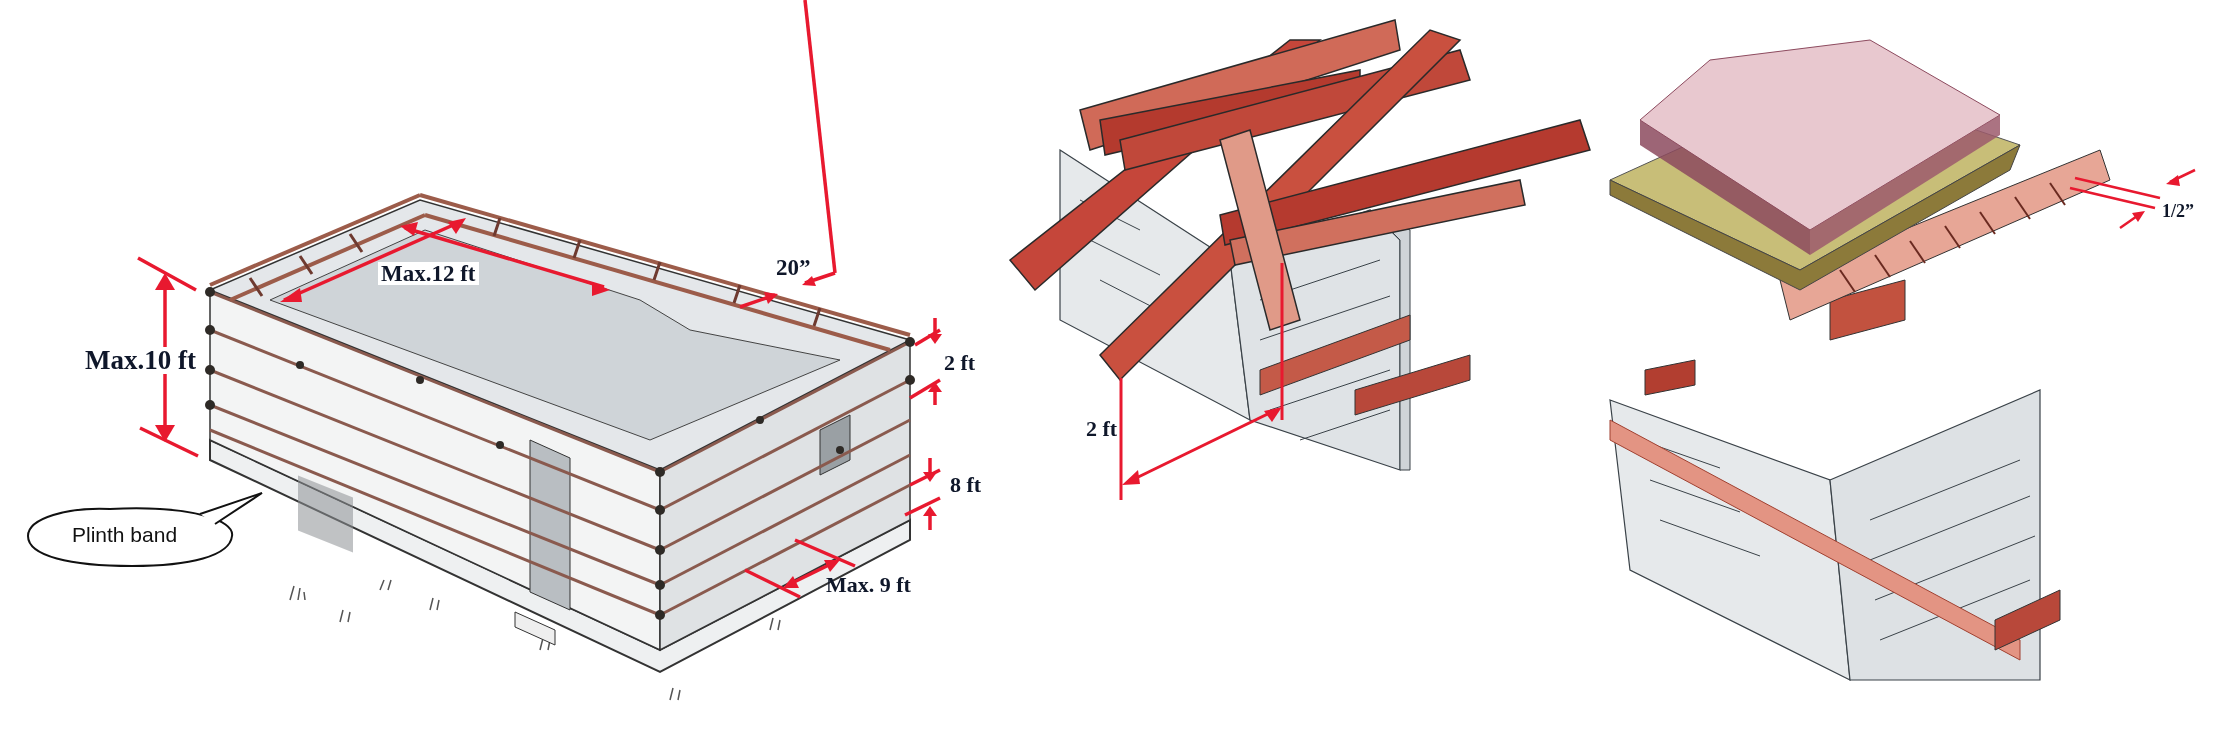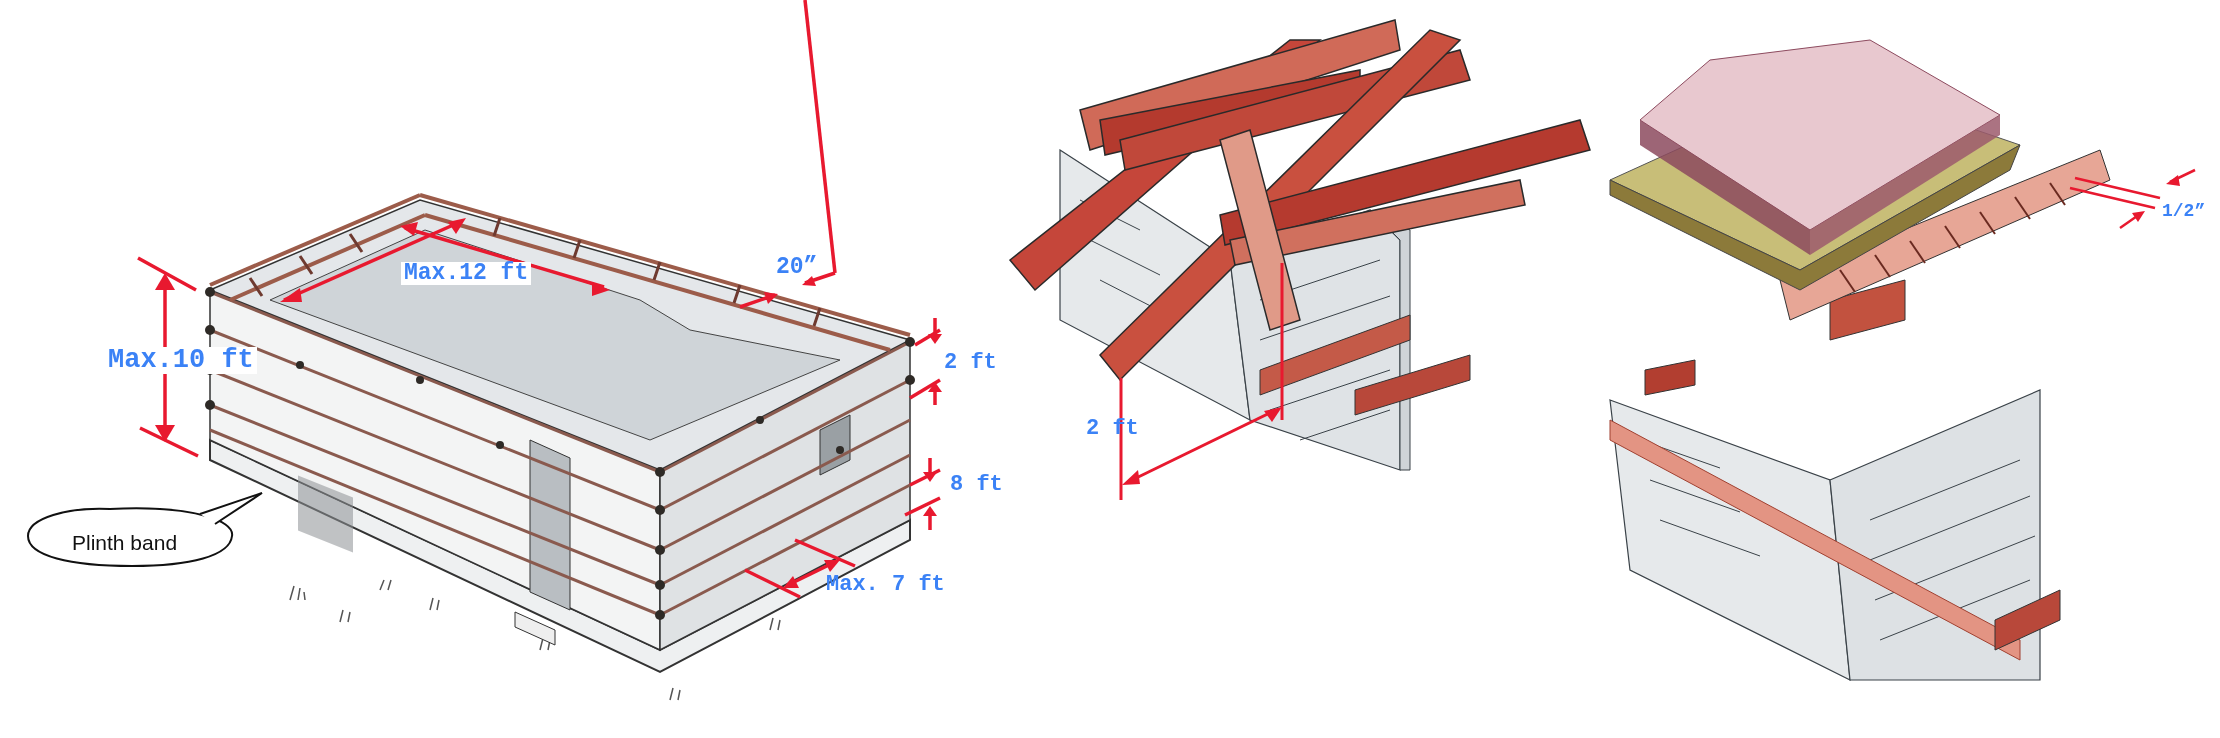--- a/index.html
+++ b/index.html
@@ -1,20 +1,20 @@
 <!DOCTYPE html>
 <html><head>
 <meta charset="utf-8">
 <style>
   html, body { margin:0; padding:0; background:#ffffff; }
   body { width:2220px; height:738px; position:relative; overflow:hidden; font-family:"Liberation Sans", sans-serif; }
   .panel { position:absolute; top:0; height:738px; }
   svg { position:absolute; left:0; top:0; }
-  .lbl { position:absolute; font-family:Liberation Mono, monospace; font-weight:bold; color:#3b82f6; white-space:nowrap; line-height:1; }
-  .lbl.bg { background:#ffffff; padding:0 3px;margin-left:23px; }
+  .lbl { position:absolute; font-family:Liberation Serif, serif; font-weight:bold; color:#0f172a; white-space:nowrap; line-height:1; }
+  .lbl.bg { background:#ffffff; padding:0 3px; }
   .callout-text { position:absolute; font-family:"Liberation Sans", sans-serif; color:#111; font-size:21px; white-space:nowrap; }
 </style>
 </head>
 <body>
 
 <div class="panel" style="left:0;width:960px;">
   <svg width="960" height="738">
 
     <g stroke="#555" stroke-width="1.5" fill="none">
       <path d="M290 600 l4 -14 m4 14 l2 -12 m5 12 l-1 -8"></path>
@@ -136,22 +136,22 @@
       <path d="M110 509 C 190 505, 235 520, 232 536 C 230 556, 190 566, 132 566 C 70 566, 28 556, 28 536 C 28 518, 68 507, 110 509 Z"></path>
       <path d="M200 514 L 262 493 L 215 524" fill="#fff"></path>
     </g>
   </svg>
 
   <span class="lbl bg" style="left:82px;top:347px;font-size:27px;">Max.10 ft</span>
   <span class="lbl bg" style="left:378px;top:262px;font-size:23px;">Max.12 ft</span>
   <span class="lbl" style="left:776px;top:256px;font-size:23px;">20”</span>
   <span class="lbl" style="left:944px;top:352px;font-size:22px;">2 ft</span>
   <span class="lbl" style="left:950px;top:474px;font-size:22px;">8 ft</span>
-  <span class="lbl" style="left:826px;top:574px;font-size:22px;">Max. 7 ft</span>
-  <span class="callout-text" style="left:72px;top:523px;margin-top:8px;">Plinth band</span>
+  <span class="lbl" style="left:826px;top:574px;font-size:22px;">Max. 9 ft</span>
+  <span class="callout-text" style="left:72px;top:523px;">Plinth band</span>
 </div>
 
 <div class="panel" style="left:1000px;width:600px;">
   <svg width="600" height="738">
 
     <polygon points="60,150 230,260 250,420 60,320" fill="#e6e9eb" stroke="#3a4248" stroke-width="1.2"></polygon>
     <polygon points="230,260 370,210 400,240 400,470 250,420" fill="#dfe3e6" stroke="#3a4248" stroke-width="1.2"></polygon>
     <polygon points="370,210 410,230 410,470 400,470 400,240" fill="#cfd4d8" stroke="#3a4248"></polygon>
     <g stroke="#3a4248" stroke-width="1" fill="none">
       <path d="M80 200 l60 30 M90 240 l70 35 M100 280 l70 36 M260 300 l120 -40 M260 340 l130 -44 M265 380 l130 -44 M270 410 l120 -40 M300 440 l90 -30"></path>

